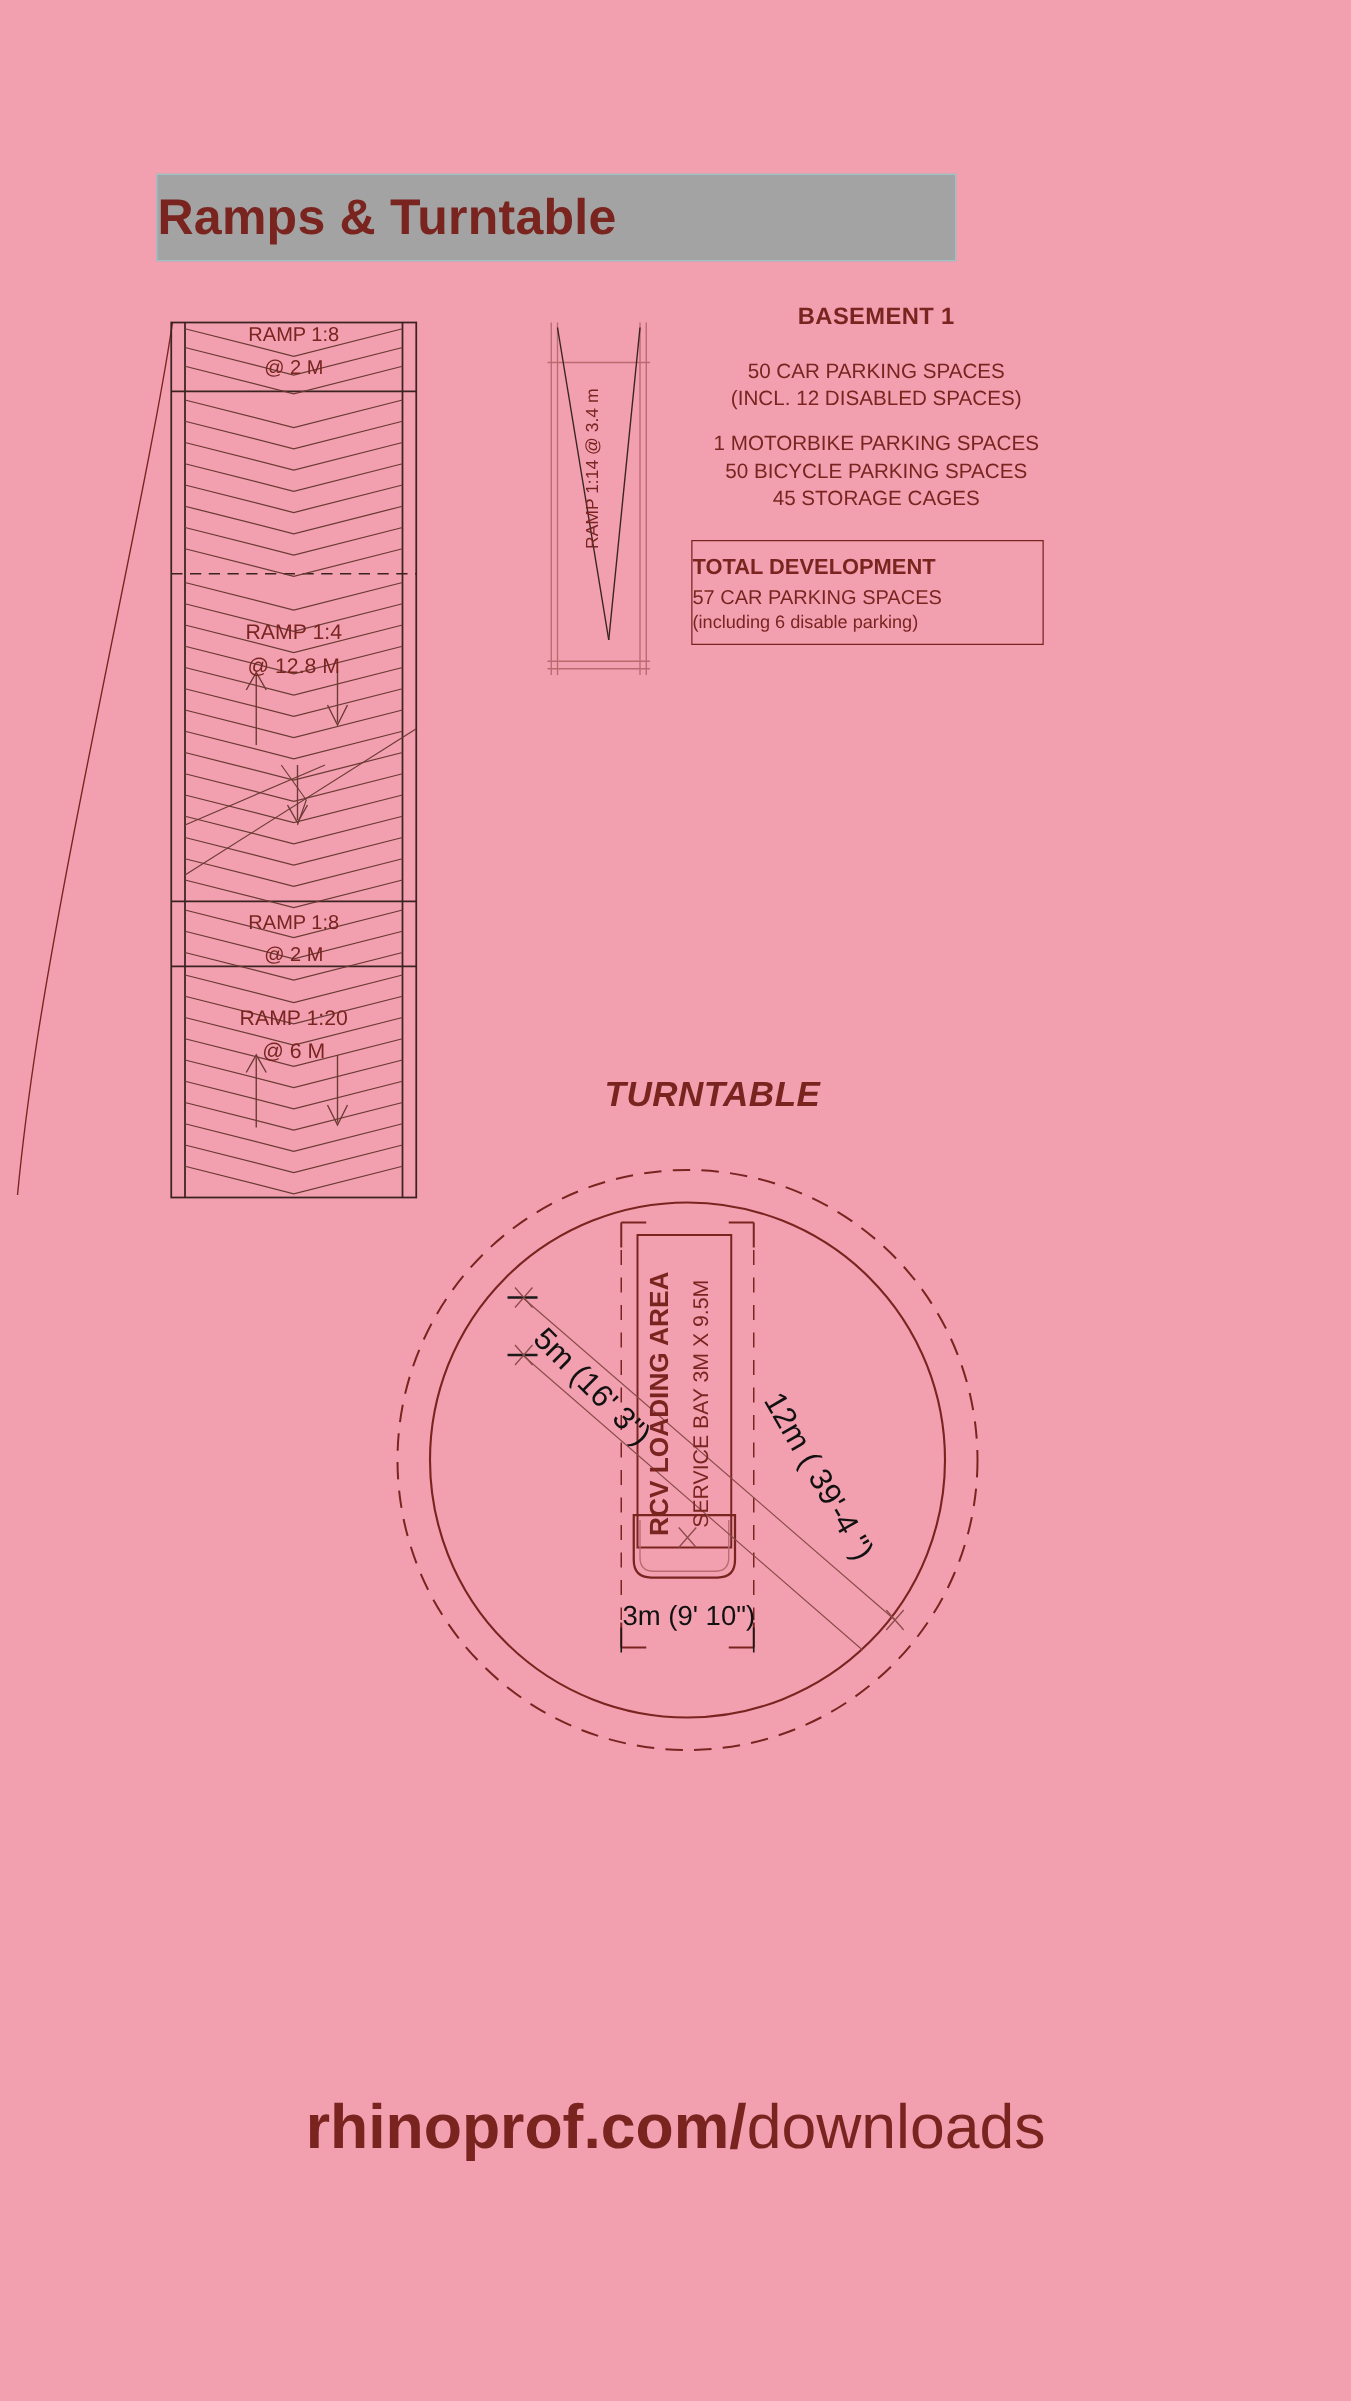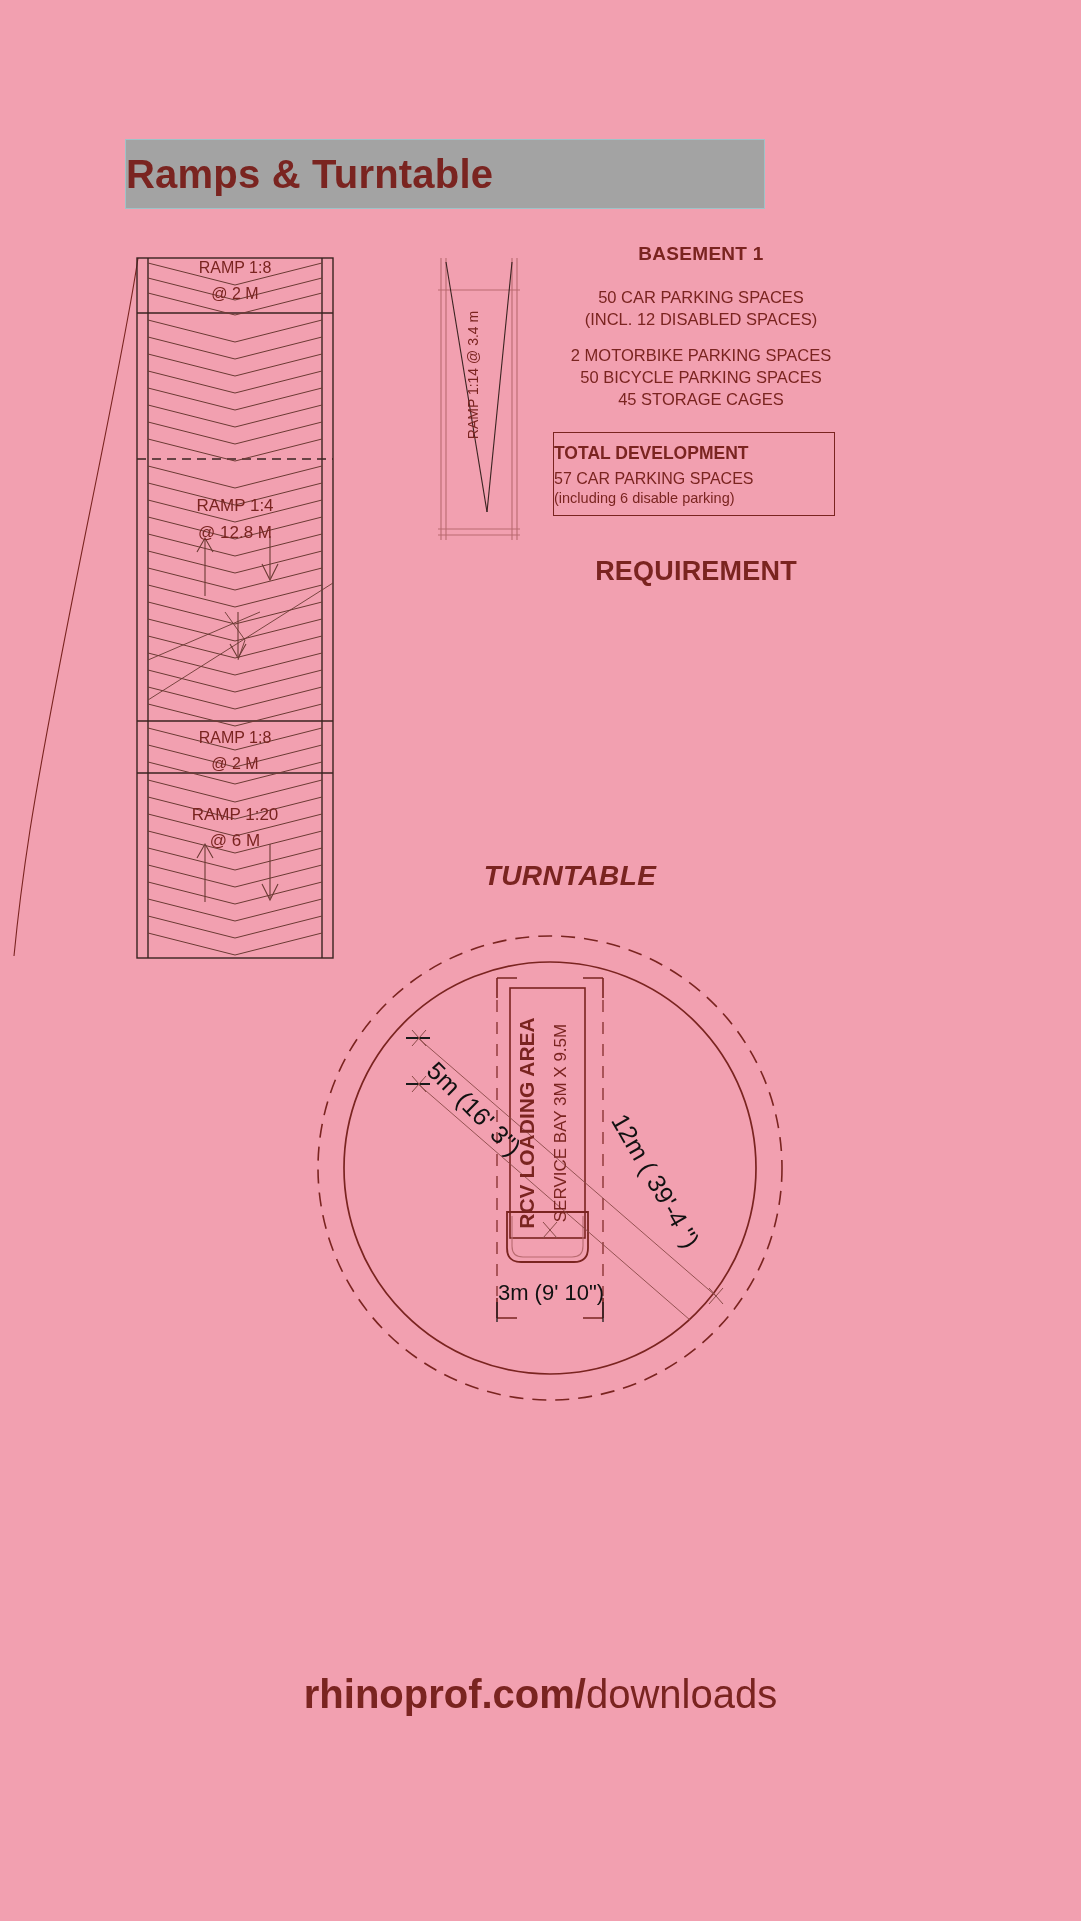--- a/index.html
+++ b/index.html
@@ -40,21 +40,21 @@
     font-size:27px;font-weight:bold;line-height:31px;color:#7a2420;letter-spacing:.2px;
   }
   #turntable-head{
     position:absolute;left:420px;top:860px;width:300px;text-align:center;
     font-size:28px;font-weight:bold;color:#7a2420;letter-spacing:.4px;font-style:italic;
   }
 
   
   #footer{
     position:absolute;left:0;top:1672px;width:1081px;text-align:center;
-    font-size:40px;color:#7a2420;white-space:nowrap;
+    font-size:50px;color:#7a2420;white-space:nowrap;
   }
   #footer .b{font-weight:bold;}
   #footer .l{font-weight:normal;}
 
   svg{position:absolute;left:0;top:0;}
   .lbl{font-family:"Liberation Sans", sans-serif;}
 </style>
 </head>
 <body>
 
@@ -235,32 +235,31 @@
   <text class="lbl" x="534" y="1123" font-size="21" font-weight="bold" fill="#7a2420" transform="rotate(-90 534 1123)" text-anchor="middle">RCV LOADING AREA</text>
 
   <text class="lbl" x="566" y="1123" font-size="17" fill="#7a2420" transform="rotate(-90 566 1123)" text-anchor="middle">SERVICE BAY 3M X 9.5M</text>
 </svg>
 
 <div id="info-block">
   <div class="hdr">BASEMENT 1</div>
   <div class="ln">50 CAR PARKING SPACES</div>
   <div class="ln">(INCL. 12 DISABLED SPACES)</div>
   <div class="gap"></div>
-  <div class="ln">2 MOTORBIKE PARKING SPACES</div>
+  <div class="ln">1 MOTORBIKE PARKING SPACES</div>
   <div class="ln">50 BICYCLE PARKING SPACES</div>
   <div class="ln">45 STORAGE CAGES</div>
 </div>
 
 <div id="total-box">
   <div class="tb1">TOTAL DEVELOPMENT</div>
   <div class="tb2">57 CAR PARKING SPACES</div>
   <div class="tb3">(including 6 disable parking)</div>
 </div>
 
 <div id="parking-req">
-  <div>REQUIREMENT</div>
 </div>
 
 <div id="turntable-head">TURNTABLE</div>
 
 <div id="footer">
   <span class="b">rhinoprof.com/</span><span class="l">downloads</span>
 </div>
 
 </body></html>

